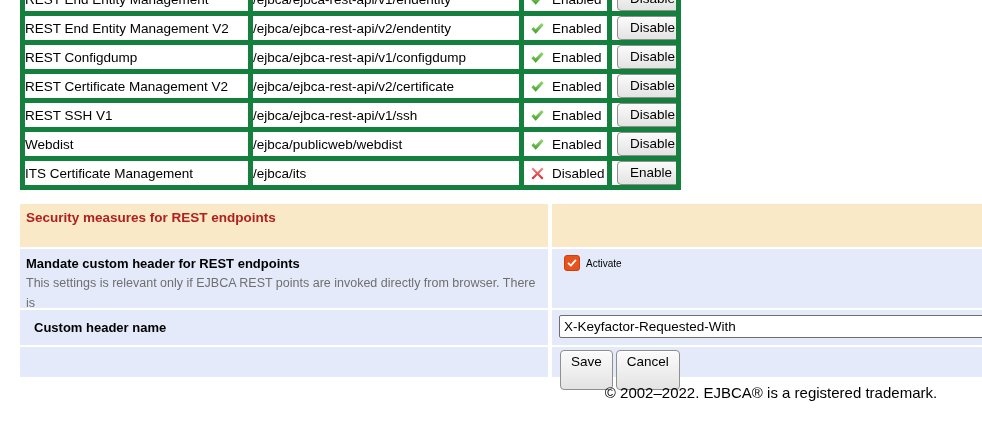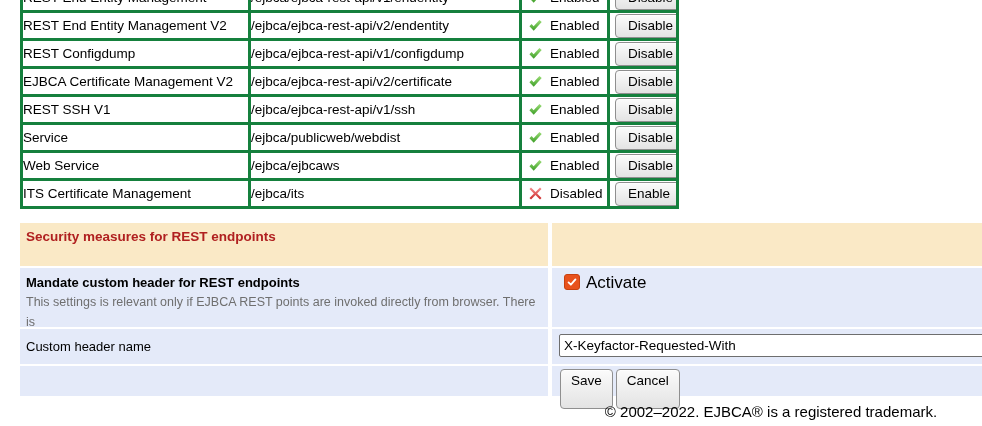--- a/index.html
+++ b/index.html
@@ -11,21 +11,21 @@
   * { box-sizing:border-box; }
   #page { position:relative; width:1542px; }
 
   
   #endpoint-table {
     margin:-18px 0 0 20px;
     border-collapse:collapse; table-layout:fixed; width:656px;
     background:#fff;
   }
   #endpoint-table td {
-    border:3px solid #15803d; height:28px;
+    border:5px solid #15803d; height:28px;
     font-size:13.5px; white-space:nowrap; overflow:hidden;
     padding:0; vertical-align:middle;
   }
   td.c-name  { width:228px; padding-left:6px; }
   td.c-path  { width:271px; padding-left:5px; }
   td.c-status{ width:88px; }
   td.c-action{ width:69px; }
   .stat { display:flex; align-items:center; padding-left:6px; gap:7px; }
   .st-icon { width:15px; height:15px; flex:0 0 auto; }
 
@@ -54,22 +54,22 @@
   .mandate { height:59px; padding:7px 12px 12px 6px; }
   .b-label { font-weight:bold; font-size:13px; }
   .b-desc  { font-size:12.5px; color:#6F6F6F; line-height:20px; margin-top:2px; }
   .activate-cell { height:59px; padding:6px 0 0 12px; display:flex; align-items:flex-start; gap:6px; }
   .checkbox {
     width:16px; height:16px; background:#E8521D;
     border:1px solid #C8410F; border-radius:3px;
     display:inline-flex; align-items:center; justify-content:center;
     cursor:pointer; flex:0 0 auto;
   }
-  .cb-label { font-size:17px; line-height:17px; }
-  .label-cell { height:35px; line-height:35px; font-weight:normal; font-size:13px; padding-left:6px; }
+  .cb-label { font-size:10px; line-height:17px; }
+  .label-cell { height:35px; line-height:35px; font-weight:bold; font-size:13px; padding-left:14px; }
   .input-cell { height:35px; padding:5px 0 0 7px; }
   .input-cell input {
     width:962px; height:23px;
     border:1px solid #6e6e6e; border-radius:2px;
     background:#fff; padding:0 0 0 4px;
     font:13.5px "Liberation Sans", sans-serif; color:#000;
   }
   .empty-cell { height:30px; }
   .buttons-cell { height:30px; padding:3px 0 0 8px; display:flex; gap:3px; align-items:flex-start; }
   .buttons-cell .btn { padding:3px 10px 20px; }
@@ -133,21 +133,21 @@
             <div class="stat">
               <svg class="st-icon" viewBox="0 0 16 16">
                 <use href="#tickPath" fill="url(#gTick)"></use>
               </svg>
               <span>Enabled</span>
             </div>
           </td>
         <td class="c-action"><button class="btn">Disable</button></td>
       </tr>
       <tr>
-        <td class="c-name">EJBCA Certificate Management V2</td>
+        <td class="c-name">REST Certificate Management V2</td>
         <td class="c-path">/ejbca/ejbca-rest-api/v2/certificate</td>
         <td class="c-status">
             <div class="stat">
               <svg class="st-icon" viewBox="0 0 16 16">
                 <use href="#tickPath" fill="url(#gTick)"></use>
               </svg>
               <span>Enabled</span>
             </div>
           </td>
         <td class="c-action"><button class="btn">Disable</button></td>
@@ -159,35 +159,22 @@
             <div class="stat">
               <svg class="st-icon" viewBox="0 0 16 16">
                 <use href="#tickPath" fill="url(#gTick)"></use>
               </svg>
               <span>Enabled</span>
             </div>
           </td>
         <td class="c-action"><button class="btn">Disable</button></td>
       </tr>
       <tr>
-        <td class="c-name">Service</td>
+        <td class="c-name">Webdist</td>
         <td class="c-path">/ejbca/publicweb/webdist</td>
-        <td class="c-status">
-            <div class="stat">
-              <svg class="st-icon" viewBox="0 0 16 16">
-                <use href="#tickPath" fill="url(#gTick)"></use>
-              </svg>
-              <span>Enabled</span>
-            </div>
-          </td>
-        <td class="c-action"><button class="btn">Disable</button></td>
-      </tr>
-      <tr>
-        <td class="c-name">Web Service</td>
-        <td class="c-path">/ejbca/ejbcaws</td>
         <td class="c-status">
             <div class="stat">
               <svg class="st-icon" viewBox="0 0 16 16">
                 <use href="#tickPath" fill="url(#gTick)"></use>
               </svg>
               <span>Enabled</span>
             </div>
           </td>
         <td class="c-action"><button class="btn">Disable</button></td>
       </tr>

